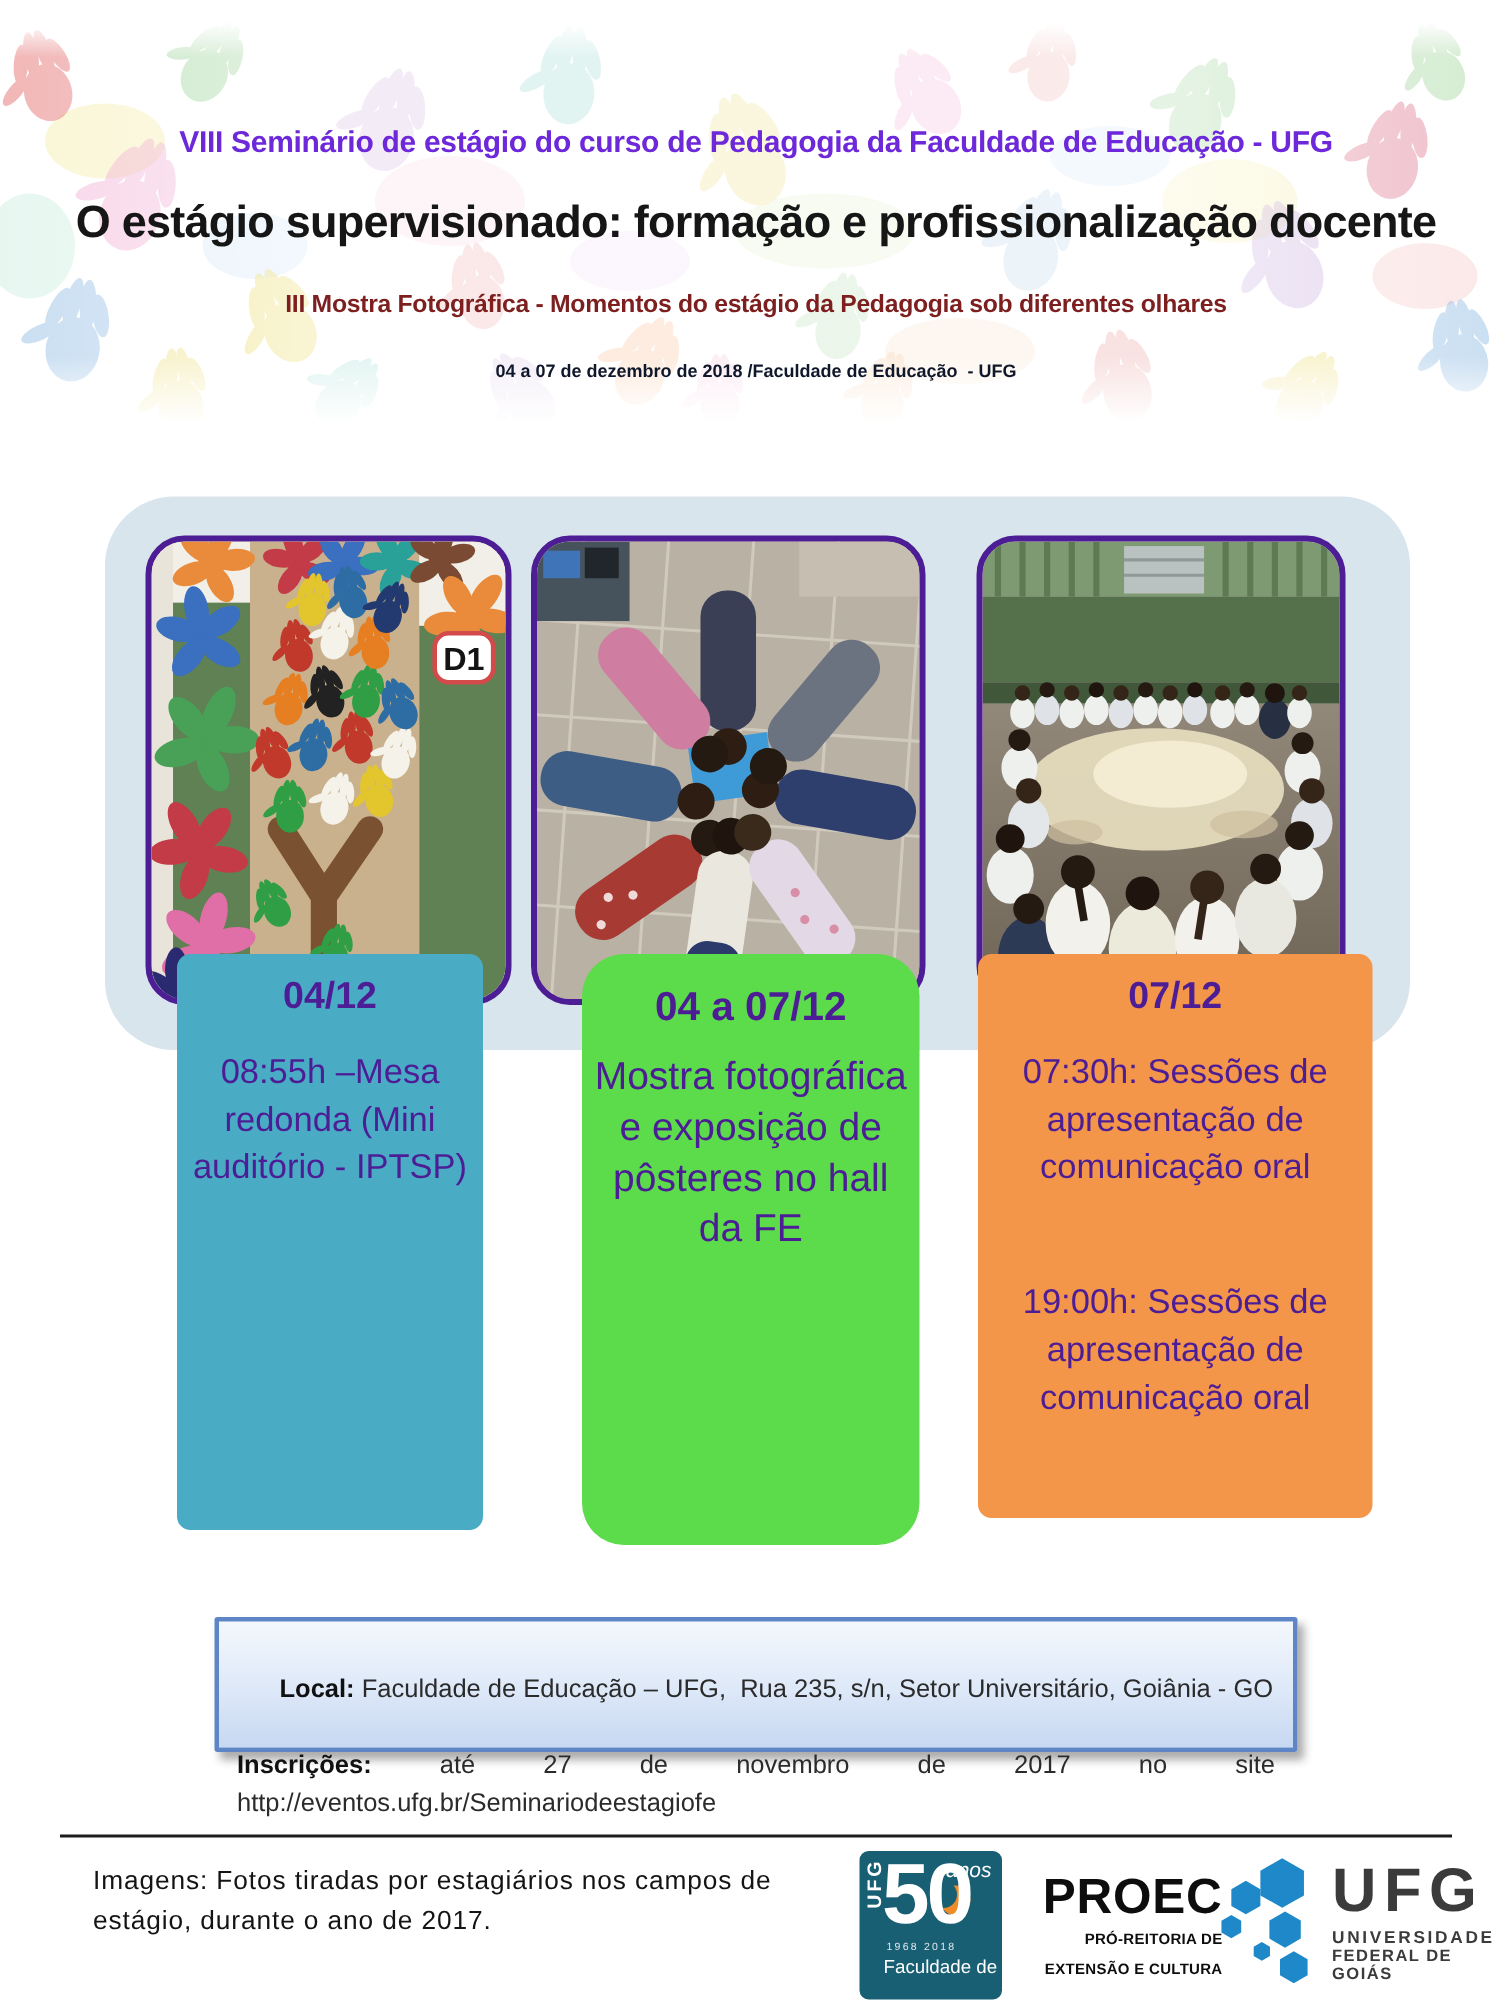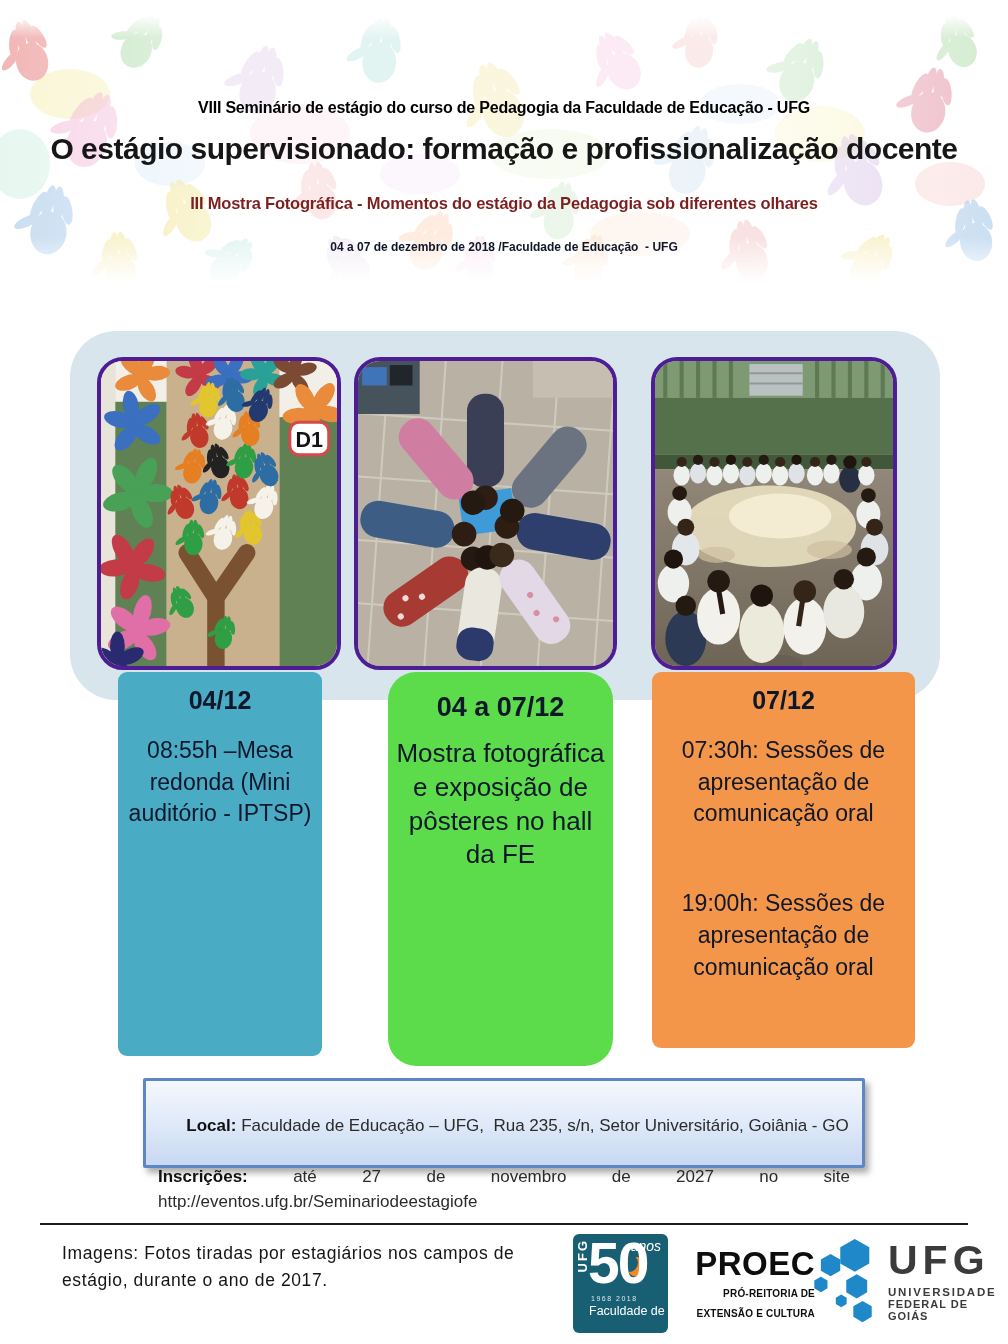--- a/index.html
+++ b/index.html
@@ -6,37 +6,37 @@
   .page{position:relative;width:1008px;height:1344px;background:#fff;overflow:hidden;
         font-family:"Liberation Sans", sans-serif;color:#111;}
 
   
   .poster-header{position:absolute;top:14px;left:0;width:1008px;height:266px;}
   .hands-bg{position:absolute;inset:0;}
   .hdr-wash{position:absolute;inset:0;pointer-events:none;background:
      linear-gradient(180deg,#fff 0%,rgba(255,255,255,0) 9%,rgba(255,255,255,0) 84%,rgba(255,255,255,.95) 100%),
      linear-gradient(90deg,rgba(255,255,255,.18),rgba(255,255,255,.58) 22%,rgba(255,255,255,.62) 78%,rgba(255,255,255,.18));}
   .hdr-text{position:absolute;left:0;width:100%;text-align:center;font-weight:bold;z-index:3;}
-  .hdr-line1{top:70px;font-size:16px;letter-spacing:-.2px;color:#000000;margin-top:15px;}
+  .hdr-line1{top:70px;font-size:20px;letter-spacing:-.2px;color:#6d28d9;}
   .hdr-title{top:118px;font-size:30px;letter-spacing:-.5px;color:#161616;margin:0;}
   .hdr-line3{top:180px;font-size:16.5px;letter-spacing:-.2px;color:#7d1f1f;}
   .hdr-date{top:226px;font-size:12px;color:#0f172a;white-space:pre-wrap;}
 
   
   .photos-panel{position:absolute;left:70px;top:331px;width:870px;height:369px;
                 background:#d9e5ec;border-radius:46px;}
   .photo{position:absolute;margin:0;box-sizing:border-box;border:4px solid #4c1d95;border-radius:26px;
          overflow:hidden;top:357px;height:313px;background:#cbb;}
   .photo svg{display:block;width:100%;height:100%;}
   .photo.p1{left:97px;width:244px;}
   .photo.p2{left:354px;width:263px;}
   .photo.p3{left:651px;width:246px;}
 
   
-  .card{position:absolute;top:672px;border-radius:9px;color:#0f172a;text-align:center;
+  .card{position:absolute;top:636px;border-radius:9px;color:#4c1d95;text-align:center;
         box-sizing:border-box;padding:14px 7px 0;z-index:4;}
   .card-title{font-weight:bold;font-size:25px;margin:0 0 4px;}
   .card-item{margin:20px 0 0;font-size:23px;line-height:1.38;}
   .card-teal{left:118px;width:204px;height:384px;background:#4aabc5;}
   .card-green{left:388px;width:225px;height:394px;background:#5cdc4b;padding-top:20px;border-radius:28px;}
   .card-green .card-title{font-size:27px;}
   .card-green .card-item{font-size:26px;line-height:1.3;margin-top:14px;}
   .card-orange{left:652px;width:263px;height:376px;background:#f3964a;}
   .card-orange .card-item.gap{margin-top:58px;}
 
@@ -421,21 +421,21 @@
     <div class="info-line">
       <b>Local:</b><span> Faculdade de Educação – UFG,  Rua 235, s/n, Setor Universitário, Goiânia - GO</span>
     </div>
     <div class="info-line info-just">
       <b>Inscrições:</b>
       <span>até</span>
       <span>27</span>
       <span>de</span>
       <span>novembro</span>
       <span>de</span>
-      <span>2027</span>
+      <span>2017</span>
       <span>no</span>
       <span>site</span>
     </div>
     <div class="info-line">http://eventos.ufg.br/Seminariodeestagiofe</div>
   </section>
 
   <div class="footer-rule"></div>
 
   <p class="credit">Imagens: Fotos tiradas por estagiários nos campos de estágio, durante o ano de 2017.</p>
 

